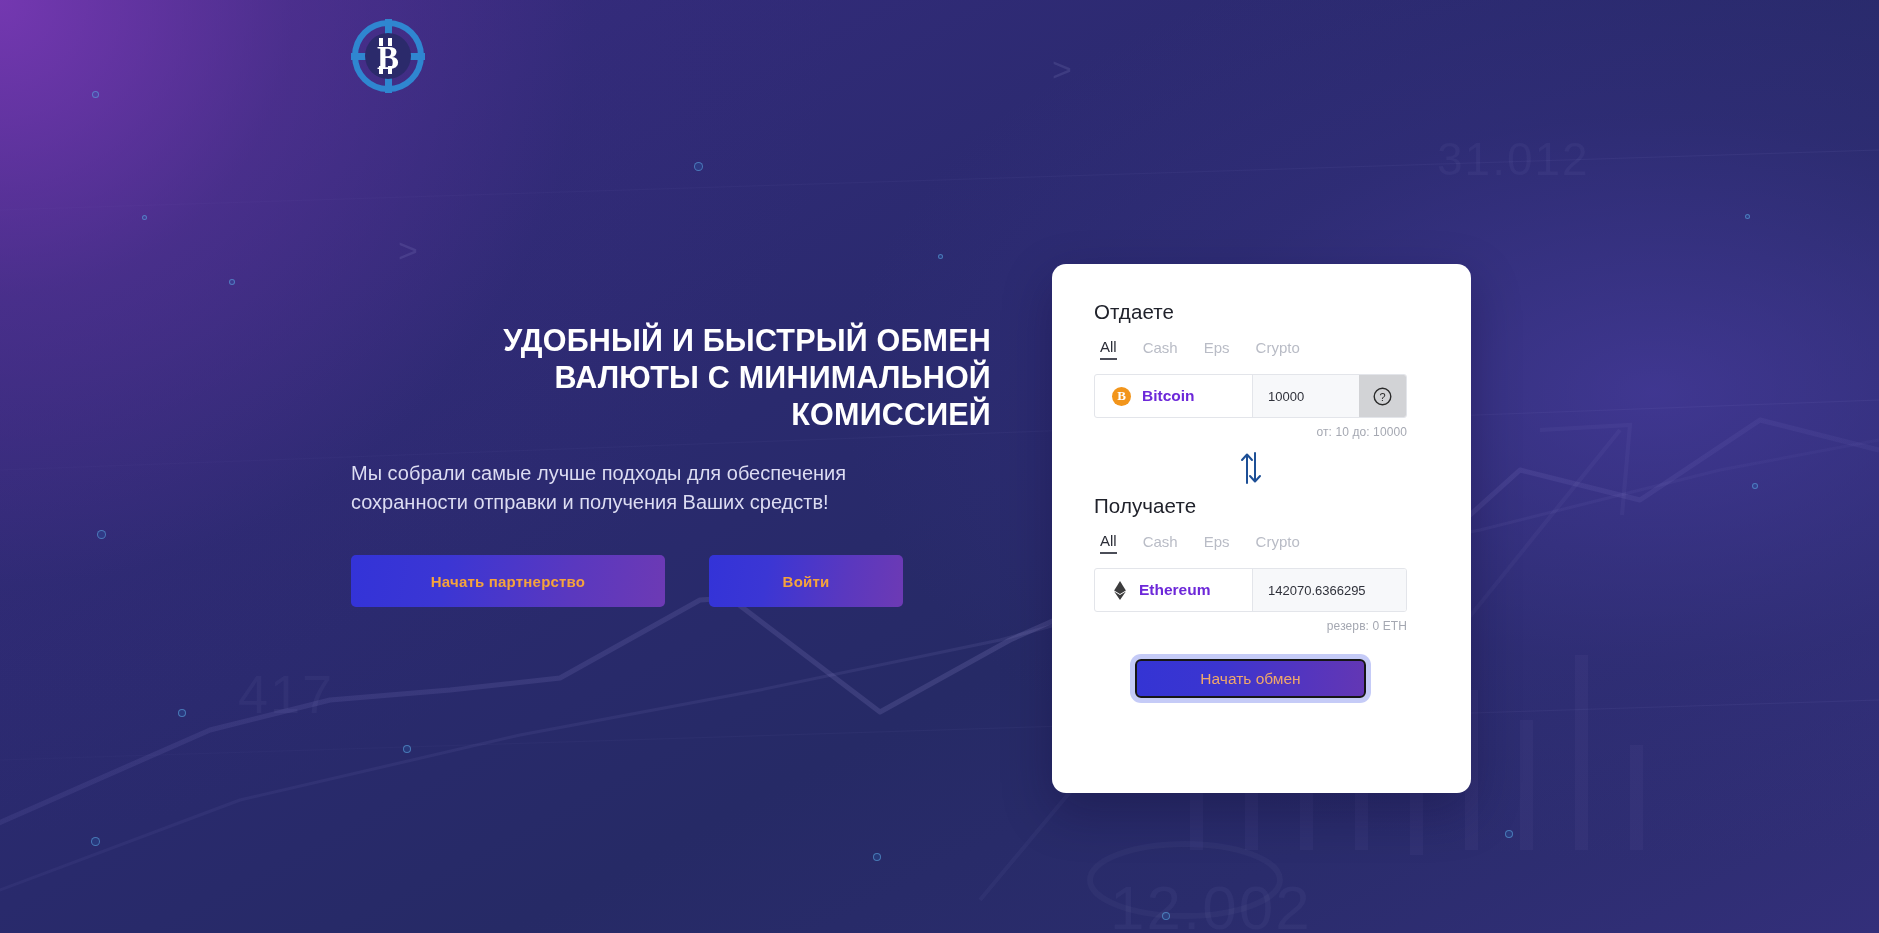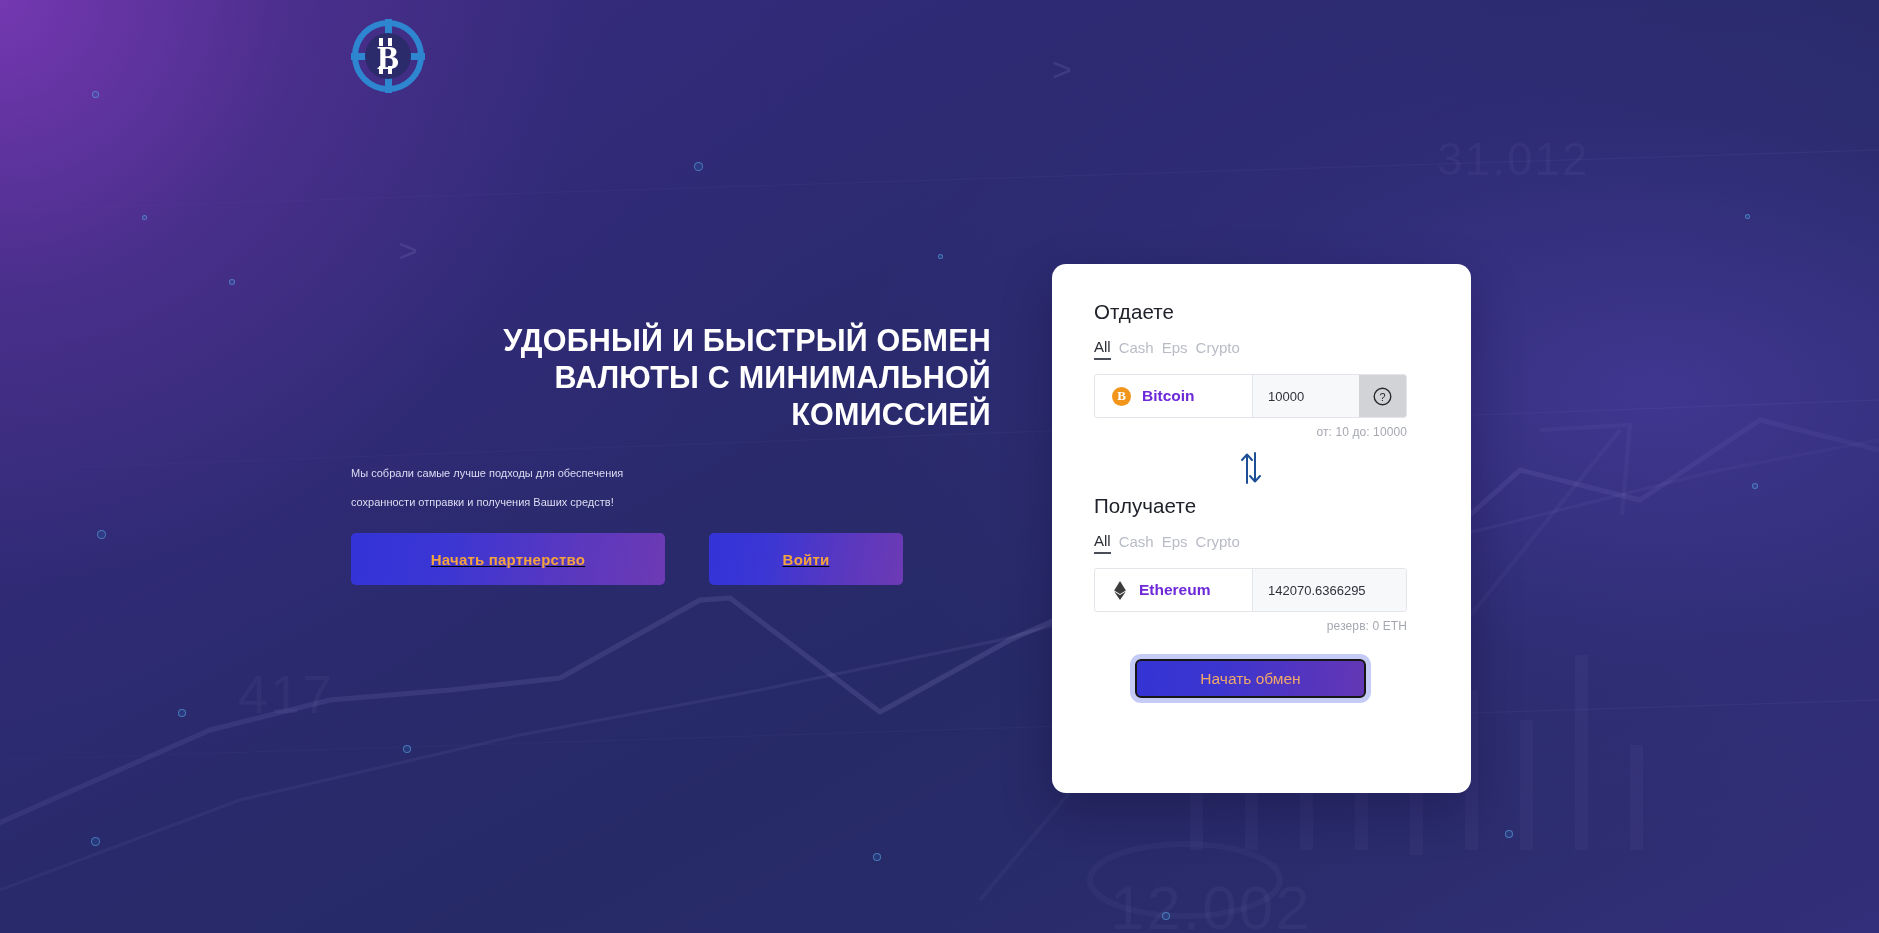--- a/index.html
+++ b/index.html
@@ -75,27 +75,27 @@
     font-size: 30.5px;
     line-height: 37px;
     font-weight: 700;
     color: #ffffff;
     letter-spacing: 0.2px;
     text-transform: uppercase;
     margin-bottom: 26px;
     text-align: right;
   }
   .hero-sub {
-    font-size: 11px;
+    font-size: 20px;
     line-height: 29px;
     color: #dcdcf2;
     font-weight: 400;
-    margin-bottom: 16px;
-  }
-  .hero-buttons { display: flex; gap: 44px; text-decoration: underline; }
+    margin-bottom: 38px;
+  }
+  .hero-buttons { display: flex; gap: 44px; }
 
   .btn-hero {
     height: 52px;
     border: none;
     border-radius: 5px;
     color: #f5a33c;
     font-size: 15px;
     font-weight: 700;
     font-family: inherit;
     cursor: pointer;
@@ -122,21 +122,21 @@
   }
 
   .section-title {
     font-size: 20.5px;
     color: #20222b;
     font-weight: 400;
     letter-spacing: 0.1px;
     margin-bottom: 14px;
   }
 
-  .tabs { display: flex; gap: 8px; margin-bottom: 14px; }
+  .tabs { display: flex; gap: 26px; margin-bottom: 14px; margin-left: 6px; }
   .tab {
     font-size: 15px;
     color: #b9bcc6;
     cursor: pointer;
     padding-bottom: 3px;
     background: none;
     border: none;
     font-family: inherit;
   }
   .tab.active {

